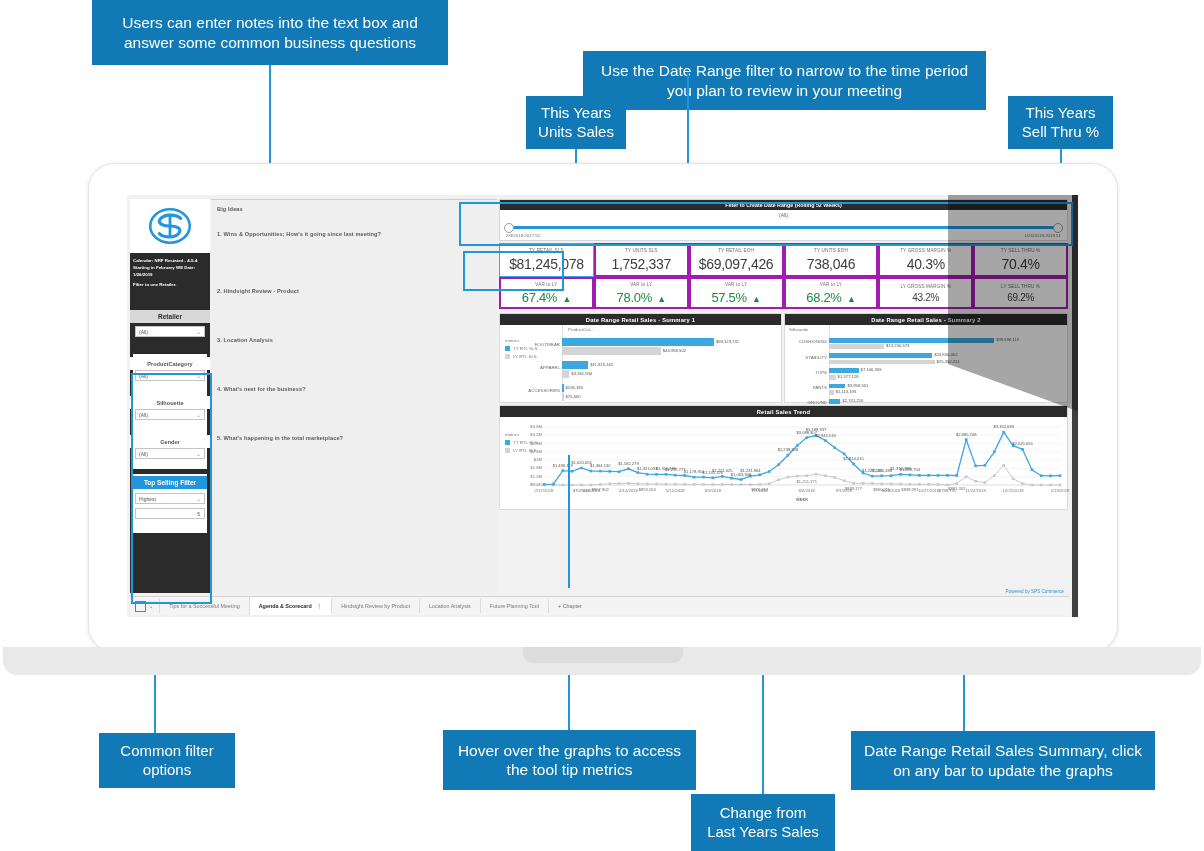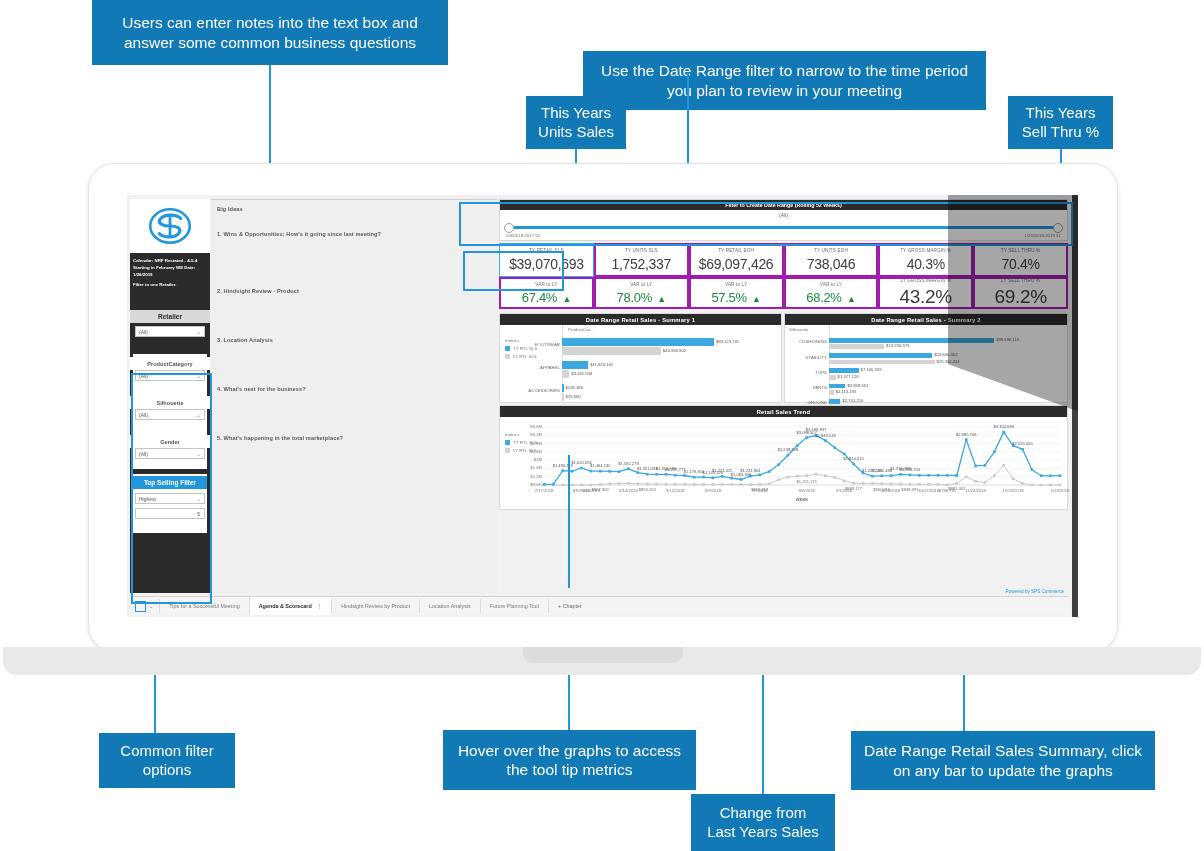--- a/index.html
+++ b/index.html
@@ -72,21 +72,21 @@
   .dr-lab.l{left:6px;} .dr-lab.r{right:6px;}
 
   
   .kpi-grid{position:absolute;left:0;top:44px;width:569px;height:66px;display:grid;grid-template-columns:repeat(6,1fr);grid-template-rows:34px 32px;}
   .kpi{background:#fff;border:2px solid #a21caf;box-sizing:border-box;display:flex;flex-direction:column;align-items:center;justify-content:center;}
   .kpi .k-lab{font-size:4.6px;color:#6d6d6d;letter-spacing:.15px;margin-bottom:3px;}
   .kpi .k-val{font-size:14px;color:#3d3d3d;font-weight:400;letter-spacing:-.3px;}
   .kpi.sel{border:1.5px solid #3aa7e8;}
   .kpi.var .k-val{color:#1f8a3b;font-size:13px;}
   .kpi.var .k-val .tri{font-size:9px;margin-left:2px;}
-  .kpi.plain .k-val{color:#3d3d3d;font-size:19px;}
+  .kpi.plain .k-val{color:#3d3d3d;font-size:10px;}
 
   
   .panel{position:absolute;background:#fff;border:1px solid #dadada;box-sizing:border-box;}
   .p-title{height:11px;background:#2b2b2b;color:#fff;font-size:5.8px;font-weight:bold;display:flex;align-items:center;justify-content:center;letter-spacing:.2px;}
   .legend{position:absolute;left:5px;top:22px;font-size:4.4px;color:#777;}
   .legend .lk{display:flex;align-items:center;margin-top:3px;}
   .legend .sw{width:5px;height:5px;margin-right:3px;display:inline-block;}
   .axhdr{font-size:4.4px;color:#777;}
 
   .barrow{position:relative;height:9px;}
@@ -255,21 +255,21 @@
             <div class="dr-track"></div>
             <div class="dr-knob"></div>
             <div class="dr-knob r"></div>
             <div class="dr-lab l">2/3/2018:2017 52</div>
             <div class="dr-lab r">1/26/2019:2018 51</div>
           </div>
 
           <div class="kpi-grid" id="kpiGrid">
               <div class="kpi sel">
                 <div class="k-lab">TY RETAIL SLS</div>
-                <div class="k-val">$39,070,693</div>
+                <div class="k-val">$81,245,078</div>
               </div>
               <div class="kpi">
                 <div class="k-lab">TY UNITS SLS</div>
                 <div class="k-val">1,752,337</div>
               </div>
               <div class="kpi">
                 <div class="k-lab">TY RETAIL EOH</div>
                 <div class="k-val">$69,097,426</div>
               </div>
               <div class="kpi">

